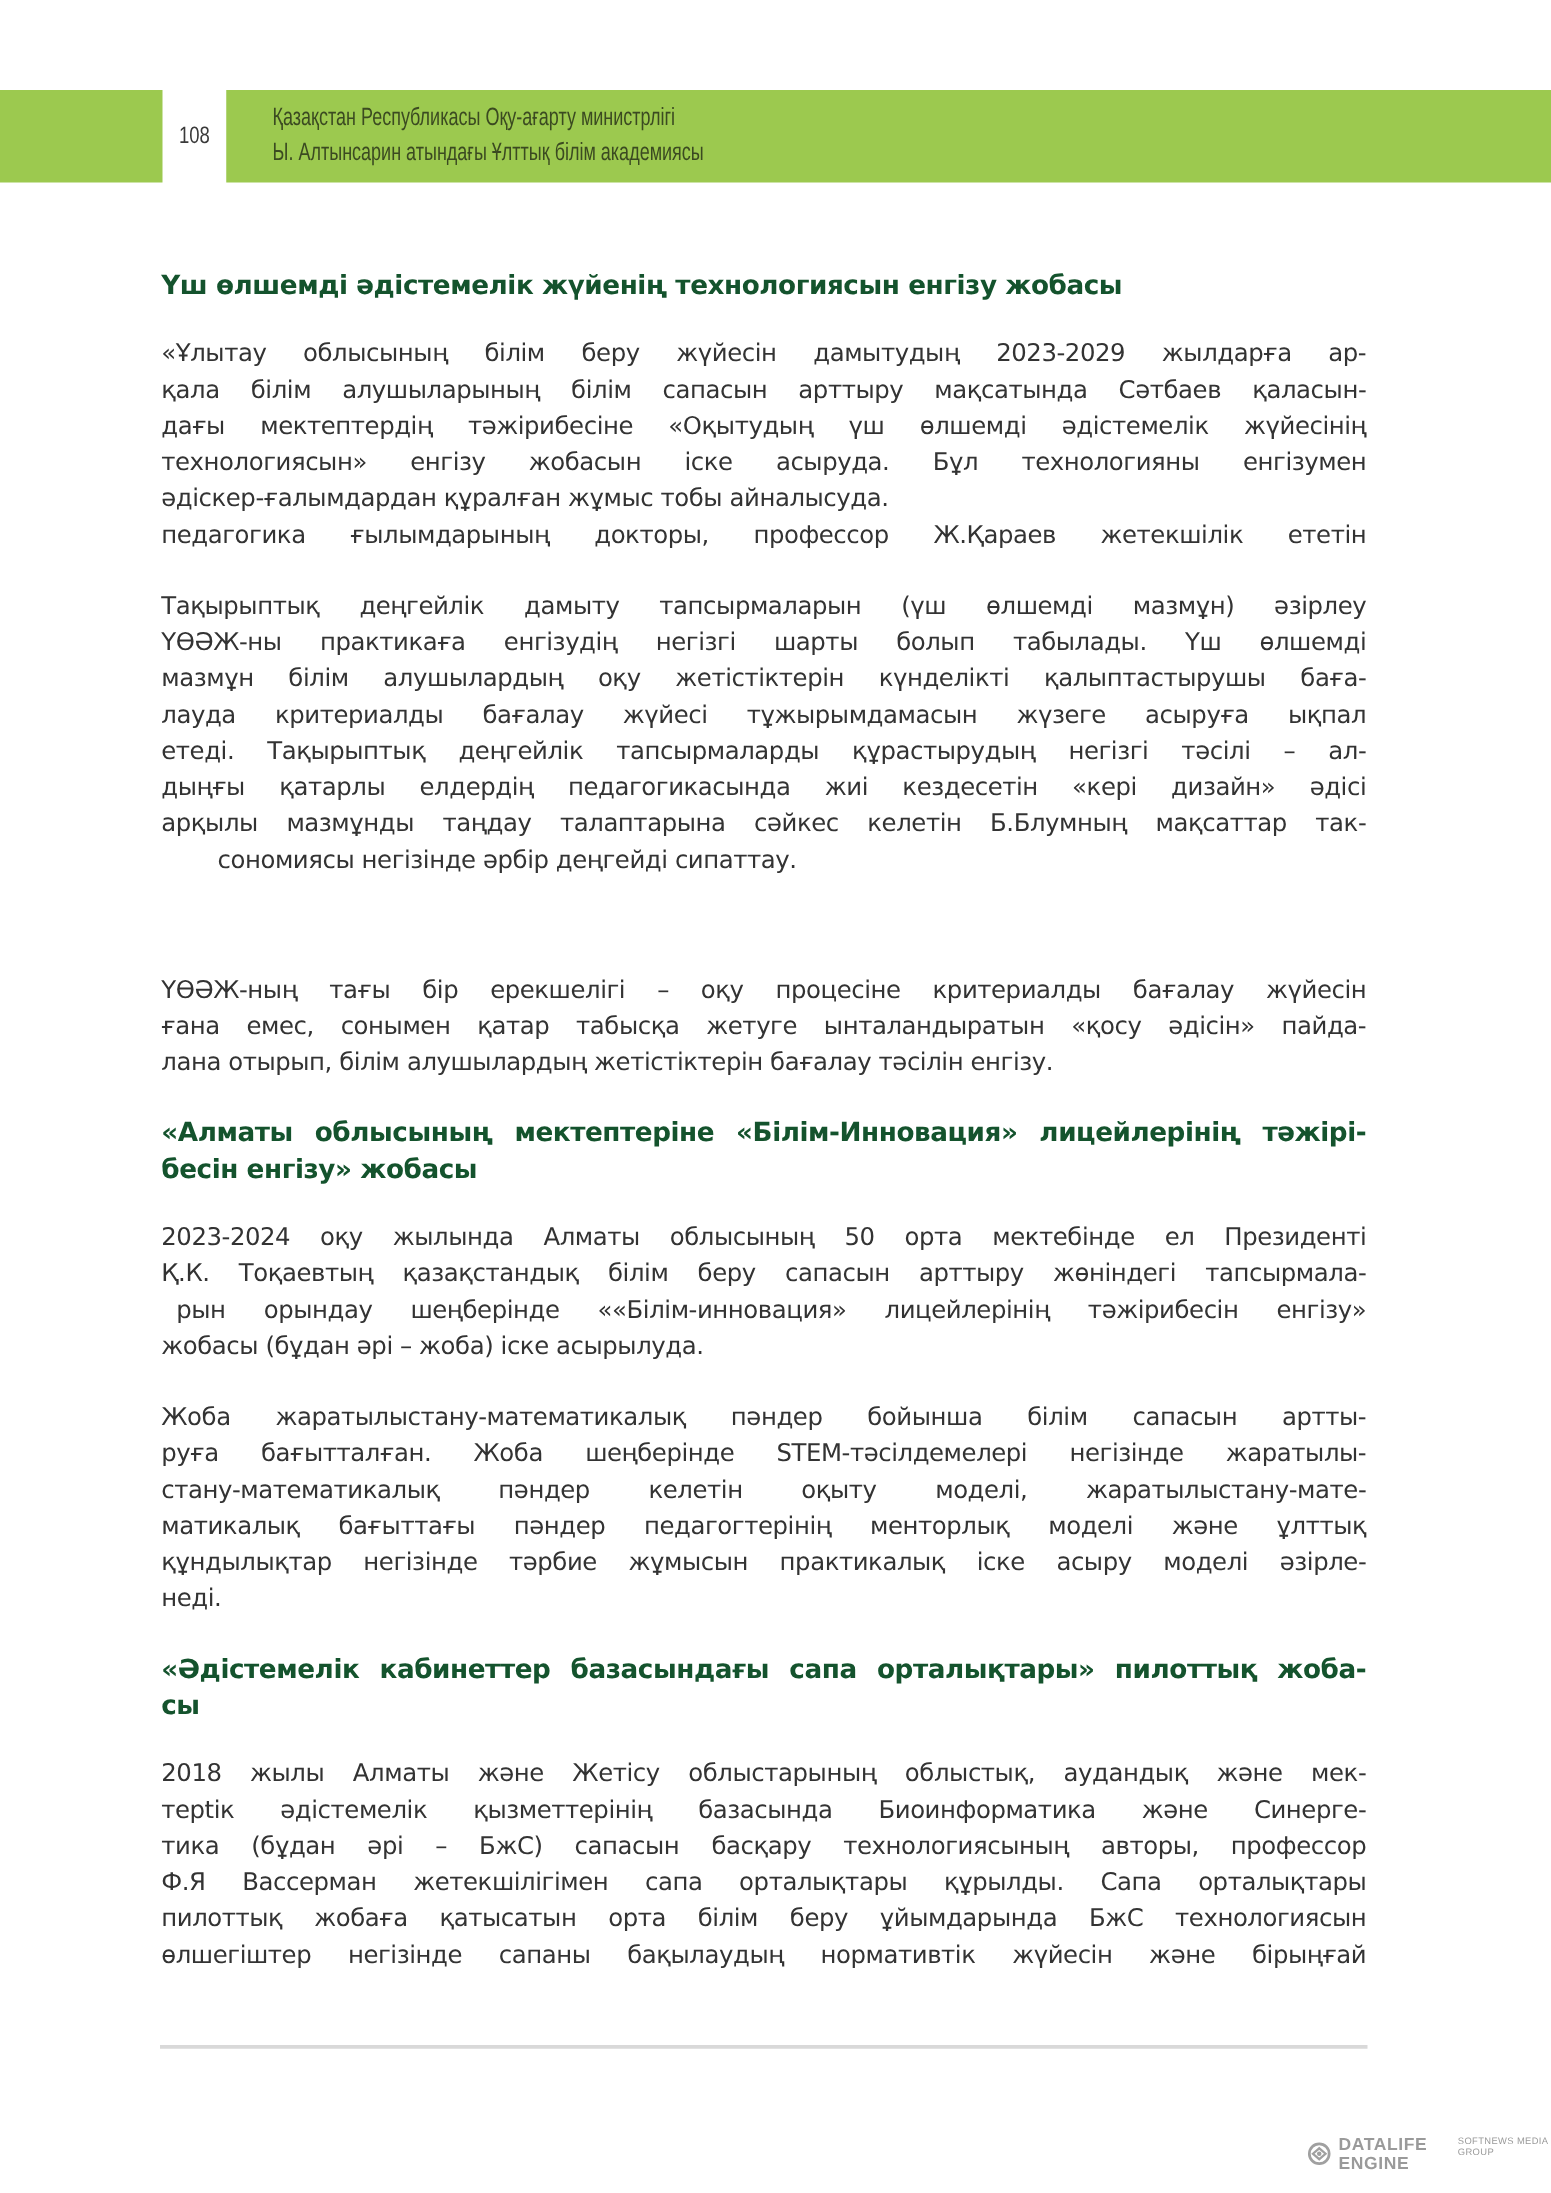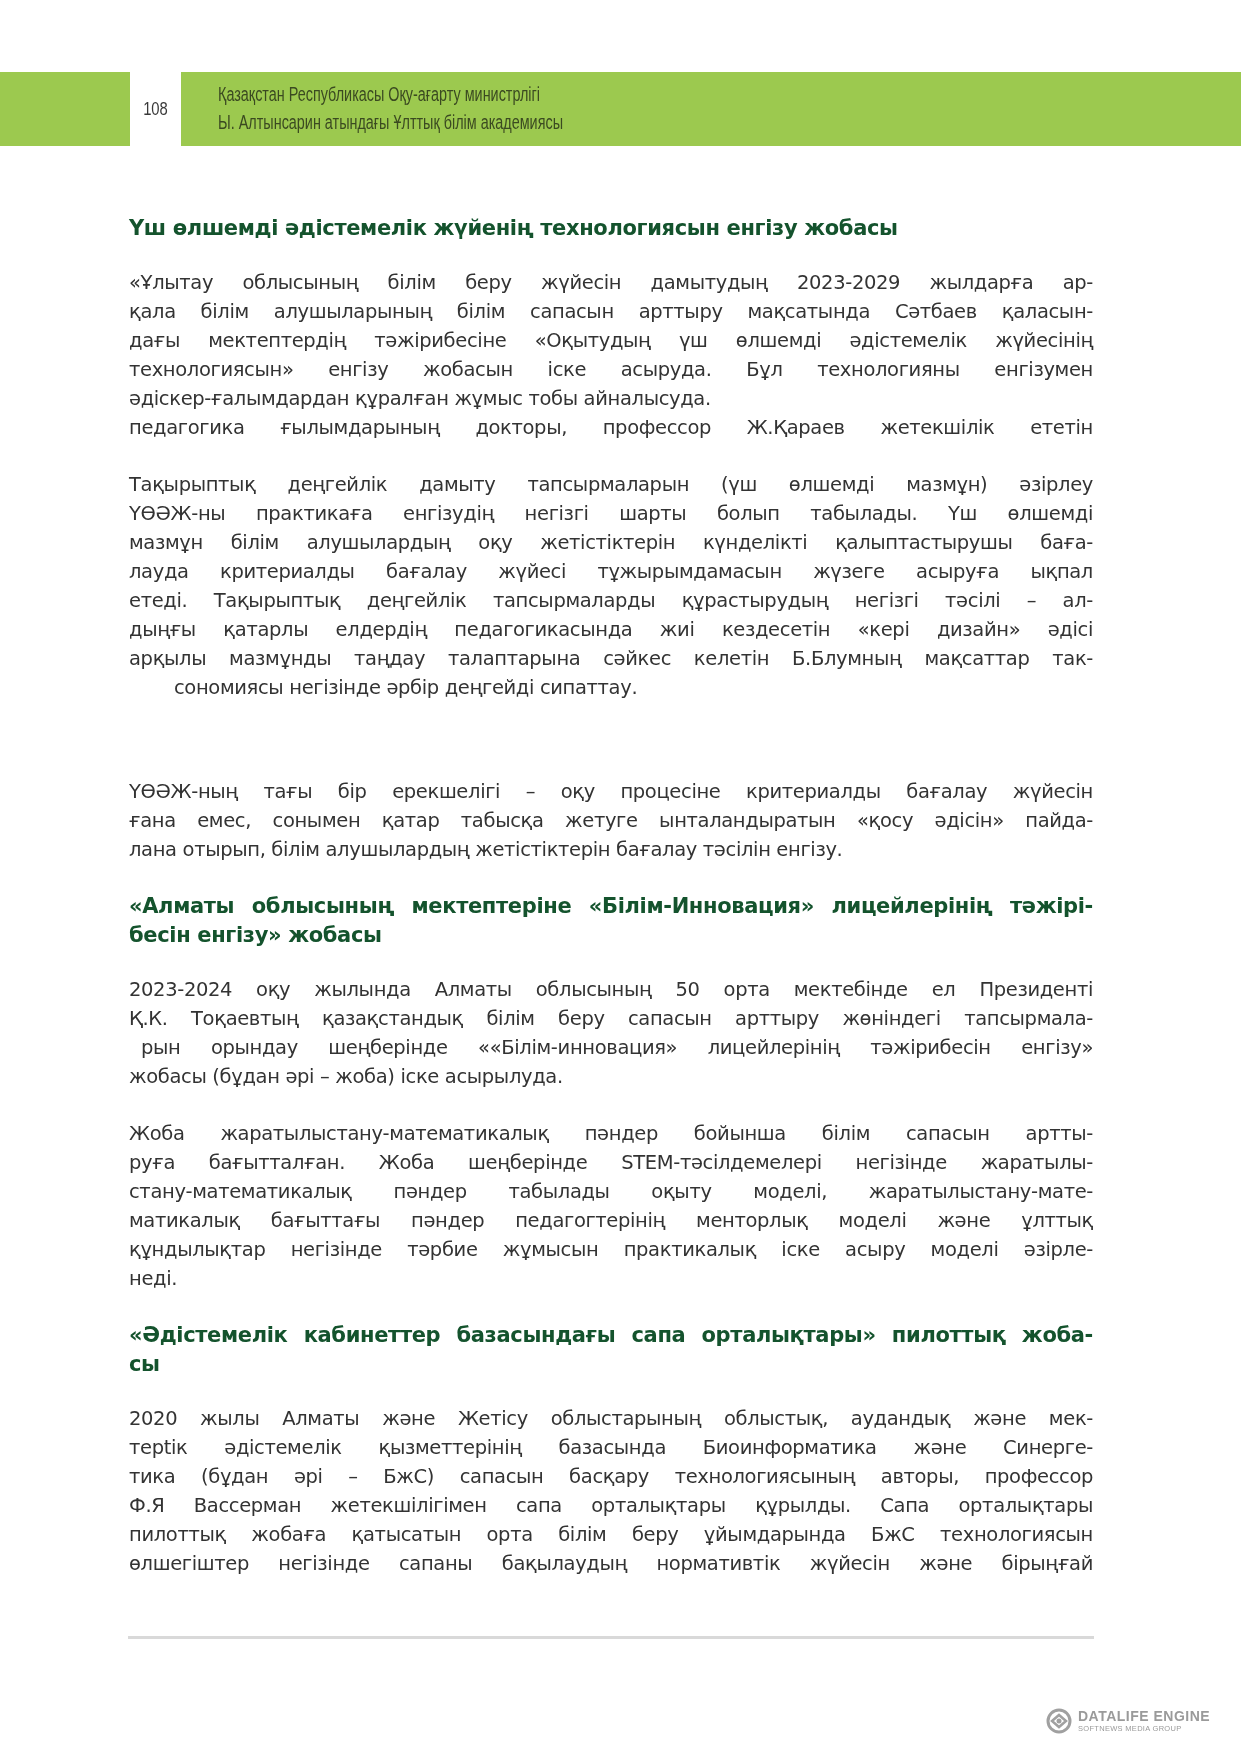--- a/index.html
+++ b/index.html
@@ -89,21 +89,21 @@
     width: 966px; height: 3px;
     background: #d9d9d9;
   }
   .watermark {
     position: absolute;
     left: 1046px; top: 1708px;
     display: flex; align-items: center;
     color: #9a9a9a;
   }
   .watermark svg { margin-right: 6px; }
-  .wm-text { display: flex; flex-direction: column; }
+  .wm-text { display: flex; }
   .wm-title {
     font-family: "Liberation Sans", sans-serif;
     font-weight: bold;
     font-size: 14px;
     letter-spacing: 0.5px;
     line-height: 15px;
   }
   .wm-sub {
     font-family: "Liberation Sans", sans-serif;
     font-size: 7.5px;
@@ -167,37 +167,37 @@
     <p class="para">
       <span class="line" style="display: block;">2023-2024 оқу жылында Алматы облысының 50 орта мектебінде ел Президенті</span>
       <span class="line" style="display: block;">Қ.К. Тоқаевтың қазақстандық білім беру сапасын арттыру жөніндегі тапсырмала-</span>
       <span class="line" style="display: block; margin-left: 12px;">рын орындау шеңберінде ««Білім-инновация» лицейлерінің тәжірибесін енгізу»</span>
       <span class="line last" style="display: block;">жобасы (бұдан әрі – жоба) іске асырылуда.</span>
     </p>
     <div class="gap-m"></div>
     <p class="para">
       <span class="line" style="display: block;">Жоба жаратылыстану-математикалық пәндер бойынша білім сапасын артты-</span>
       <span class="line" style="display: block;">руға бағытталған. Жоба шеңберінде STEM-тәсілдемелері негізінде жаратылы-</span>
-      <span class="line" style="display: block;">стану-математикалық пәндер табылады оқыту моделі, жаратылыстану-мате-</span>
+      <span class="line" style="display: block;">стану-математикалық пәндер келетін оқыту моделі, жаратылыстану-мате-</span>
       <span class="line" style="display: block;">матикалық бағыттағы пәндер педагогтерінің менторлық моделі және ұлттық</span>
       <span class="line" style="display: block;">құндылықтар негізінде тәрбие жұмысын практикалық іске асыру моделі әзірле-</span>
       <span class="line last" style="display: block;">неді.</span>
     </p>
   </section>
 
   <div class="gap-m"></div>
 
   <section>
     <h2 class="heading">
       <span class="line" style="display: block;">«Әдістемелік кабинеттер базасындағы сапа орталықтары» пилоттық жоба-</span>
       <span class="line last" style="display: block;">сы</span>
     </h2>
     <div class="gap-s"></div>
     <p class="para">
-      <span class="line" style="display: block;">2020 жылы Алматы және Жетісу облыстарының облыстық, аудандық және мек-</span>
+      <span class="line" style="display: block;">2018 жылы Алматы және Жетісу облыстарының облыстық, аудандық және мек-</span>
       <span class="line" style="display: block;">теptік әдістемелік қызметтерінің базасында Биоинформатика және Синерге-</span>
       <span class="line" style="display: block;">тика (бұдан әрі – БжС) сапасын басқару технологиясының авторы, профессор</span>
       <span class="line" style="display: block;">Ф.Я Вассерман жетекшілігімен сапа орталықтары құрылды. Сапа орталықтары</span>
       <span class="line" style="display: block;">пилоттық жобаға қатысатын орта білім беру ұйымдарында БжС технологиясын</span>
       <span class="line" style="display: block;">өлшегіштер негізінде сапаны бақылаудың нормативтік жүйесін және бірыңғай</span>
     </p>
   </section>
 </div>
 
 <div class="footer-rule"></div>

